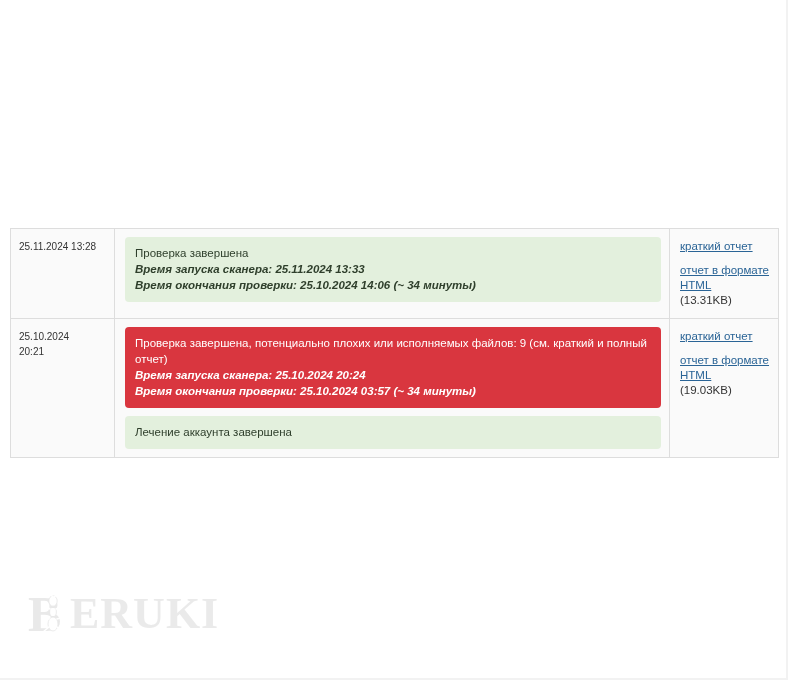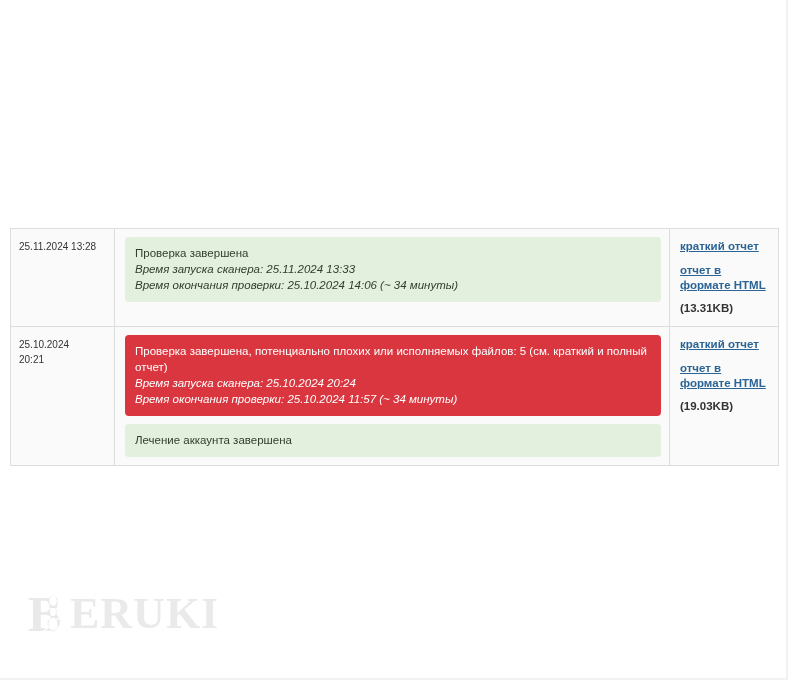--- a/index.html
+++ b/index.html
@@ -71,39 +71,39 @@
   }
   .msg-bad {
     background: #d9363f;
     color: #ffffff;
   }
   .msg .line1 {
     font-style: normal;
   }
   .msg .line-i {
     font-style: italic;
+    font-weight: bold;
   }
 
   .links-cell {
     padding: 10px 6px 10px 10px;
     font-size: 11.5px;
     line-height: 15px;
   }
   .links-cell a {
     color: #2a6496;
     text-decoration: underline;
     display: inline;
   }
-  .link-block { margin-bottom: 9px; font-weight: bold; }
+  .link-block { margin-bottom: 9px; }
   .link-block:last-child { margin-bottom: 0; }
   .size-text {
     color: #333333;
     text-decoration: none;
     display: block;
-    margin-top: 8px;
   }
 
   
   .watermark {
     position: absolute;
     left: 28px;
     top: 586px;
     height: 56px;
     display: flex;
     align-items: center;
@@ -199,23 +199,23 @@
       </tr>
 
       <tr>
         <td class="col-date">
           <div class="date-cell">25.10.2024
 20:21</div>
         </td>
         <td class="col-body">
           <div class="body-cell">
             <div class="msg msg-bad">
-              <div class="line1">Проверка завершена, потенциально плохих или исполняемых файлов: 5 (см. краткий и полный отчет)</div>
+              <div class="line1">Проверка завершена, потенциально плохих или исполняемых файлов: 9 (см. краткий и полный отчет)</div>
               <div class="line-i">Время запуска сканера: 25.10.2024 20:24</div>
-              <div class="line-i">Время окончания проверки: 25.10.2024 11:57 (~ 34 минуты)</div>
+              <div class="line-i">Время окончания проверки: 25.10.2024 03:57 (~ 34 минуты)</div>
             </div>
             <div class="msg msg-ok">
               <div class="line1">Лечение аккаунта завершена</div>
             </div>
           </div>
         </td>
         <td class="col-links">
           <div class="links-cell">
             <div class="link-block">
               <a href="#">краткий отчет</a>

